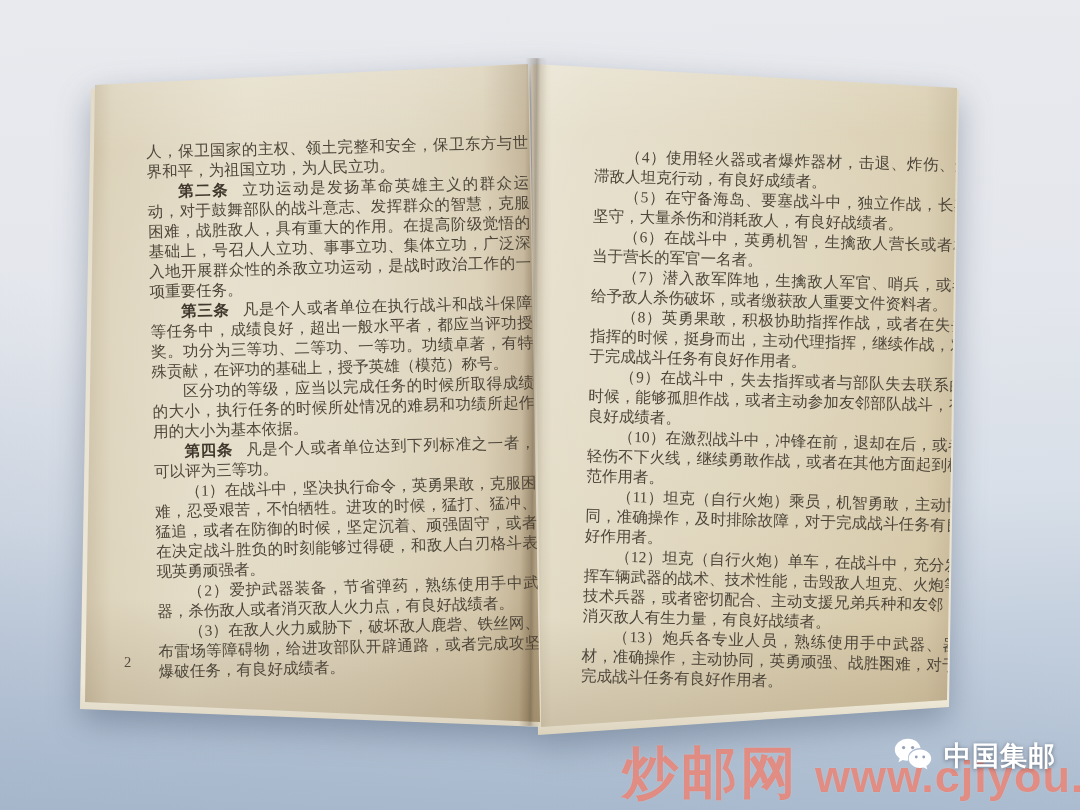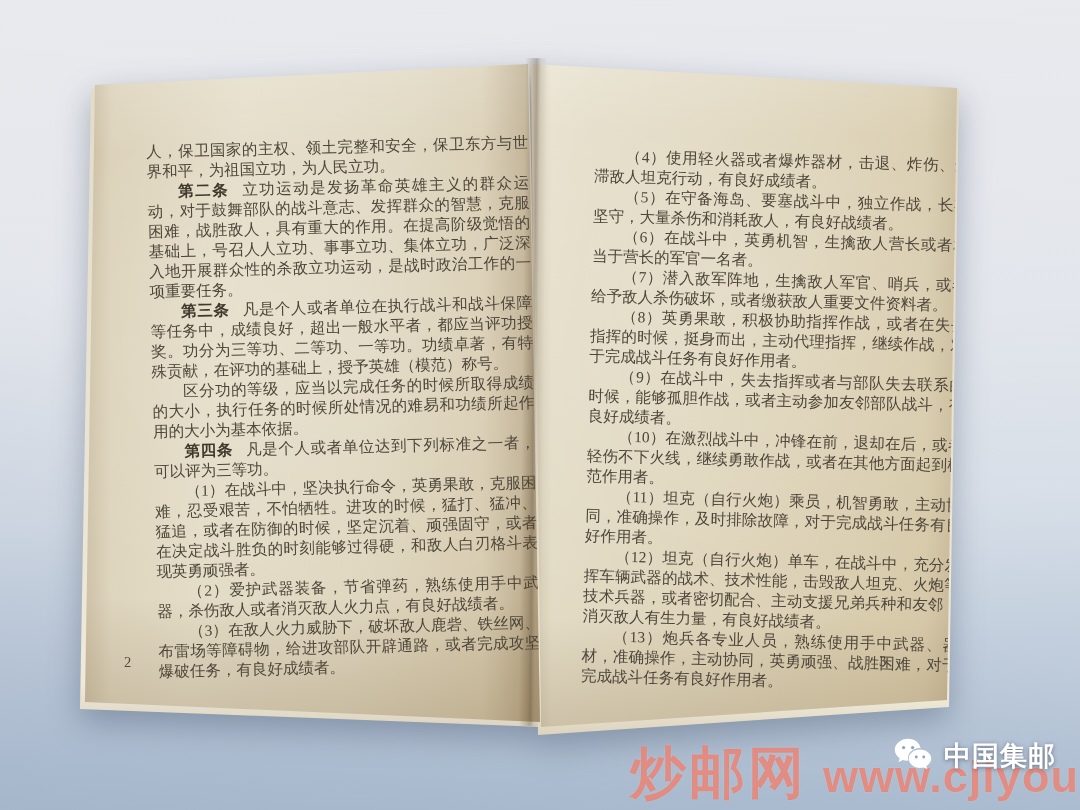--- a/index.html
+++ b/index.html
@@ -45,21 +45,21 @@
   .para{margin:0;text-indent:2em;}
   .no-indent{text-indent:0;}
   .head{font-weight:bold;color:#40382d;margin-right:0.85em;}
   .pagenum{position:absolute;font-size:14.5px;color:#544b3f;}
   .pagenum-left{left:46px;top:596px;}
   .pagenum-right{left:354px;top:601px;}
   
   .watermark{position:absolute;left:622px;top:736px;white-space:nowrap;
       font-family:"Liberation Sans","DejaVu Sans",sans-serif;font-weight:bold;
       color:rgba(230,92,72,0.60);z-index:4;text-shadow:0 0 1px rgba(255,235,230,0.55);}
-  .wm-site{font-size:56px;letter-spacing:3px;margin-left:8px;}
+  .wm-site{font-size:56px;letter-spacing:3px;}
   .wm-url{font-size:45px;margin-left:16px;letter-spacing:1px;}
   
   .wechat-badge{position:absolute;left:890px;top:733px;display:flex;align-items:center;gap:8px;z-index:5;}
   .wechat-icon{width:46px;height:46px;}
   .badge-label{color:#ffffff;font-size:27px;font-weight:bold;letter-spacing:1px;
       font-family:"Liberation Sans","DejaVu Sans",sans-serif;
       text-shadow:0 1px 4px rgba(40,45,60,0.55);}
 </style>
 </head>
 <body>

